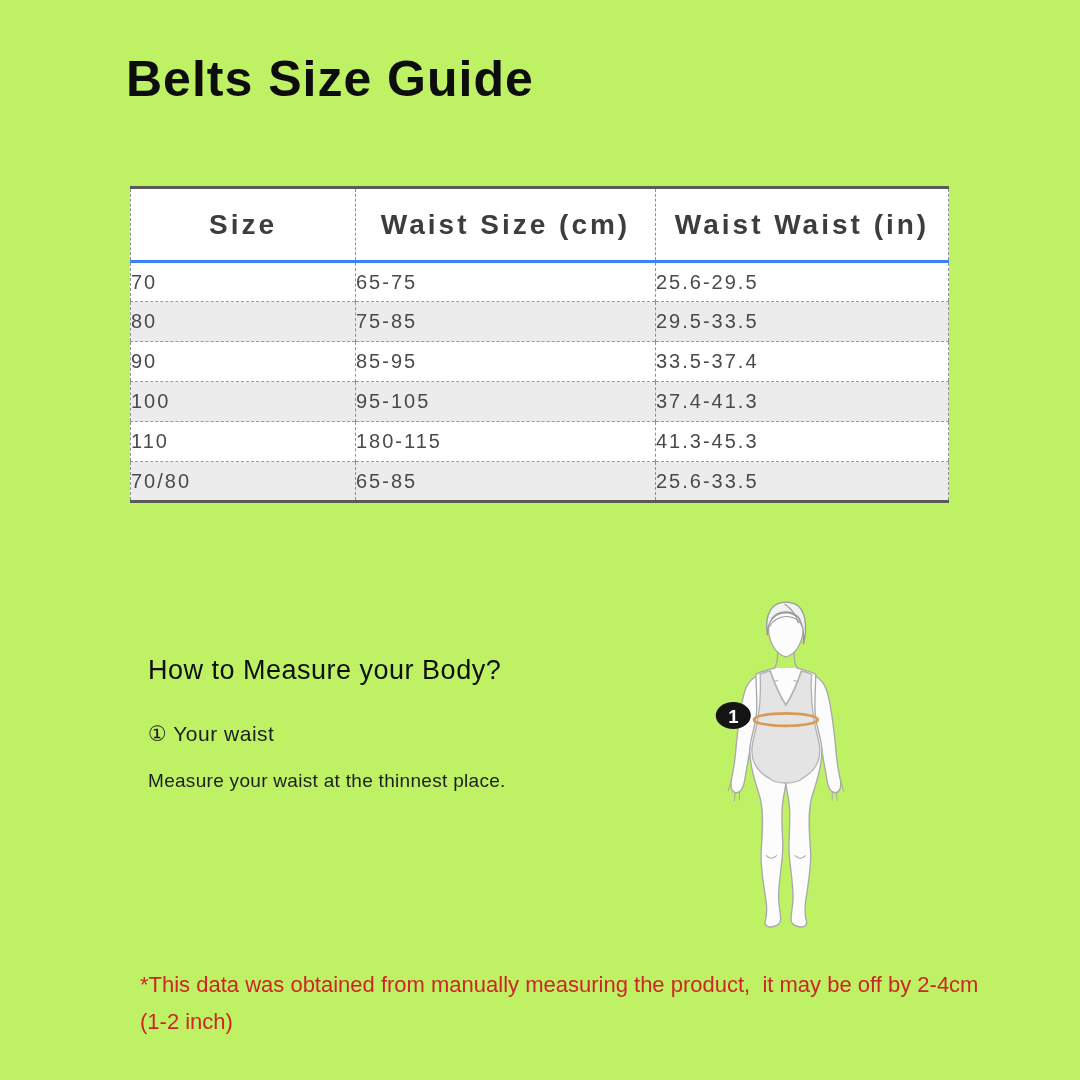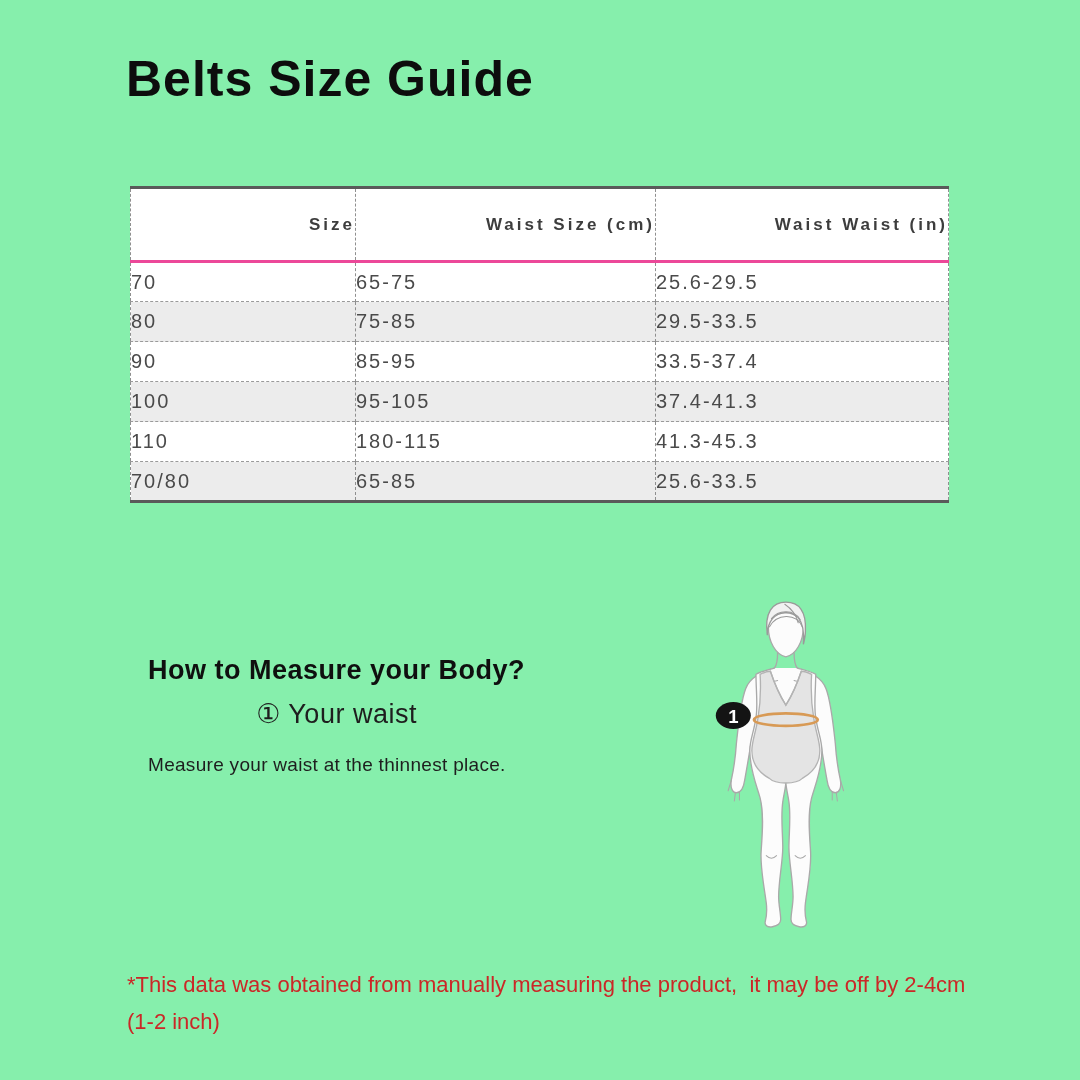--- a/index.html
+++ b/index.html
@@ -4,21 +4,21 @@
 <style>
   * { margin: 0; padding: 0; box-sizing: border-box; }
   html, body { background: #ffffff; }
   body { font-family: "Liberation Sans", "DejaVu Sans", sans-serif; }
 
   .page {
     position: relative;
     width: 1080px;
     height: 1080px;
     margin: 0 auto;
-    background: #86efac;
+    background: #bef264;
     overflow: hidden;
   }
 
   .page-title {
     position: absolute;
     left: 126px;
     top: 50px;
     font-size: 50px;
     font-weight: 800;
     letter-spacing: 1px;
@@ -37,73 +37,72 @@
     border-right: 1px dashed #8f8f8f;
     border-top: 3px solid #5a5a5a;
     border-bottom: 3px solid #5a5a5a;
   }
   table.size-table col.c-size { width: 225px; }
   table.size-table col.c-cm   { width: 300px; }
   table.size-table col.c-in   { width: 293px; }
 
   table.size-table th {
     height: 74px;
-    font-size: 17px;
+    font-size: 28px;
     font-weight: bold;
     letter-spacing: 3px;
     color: #3d3d3d;
-    text-align: right;
+    text-align: center;
     vertical-align: middle;
-    border-bottom: 3px solid #ec4899;
+    border-bottom: 3px solid #3b82f6;
     background: #ffffff;
   }
   table.size-table td {
     height: 40px;
     font-size: 20px;
     letter-spacing: 2px;
     color: #4a4a4a;
     vertical-align: middle;
   }
   table.size-table th + th,
   table.size-table td + td { border-left: 1px dashed #8f8f8f; }
   table.size-table tbody tr + tr td { border-top: 1px dashed #9a9a9a; }
   table.size-table tbody tr:nth-child(even) td { background: #ececec; }
 
   .measure-text { position: absolute; left: 148px; top: 655px; }
   .measure-heading {
     font-size: 27px;
-    font-weight: bold;
+    font-weight: normal;
     color: #0f0f0f;
     letter-spacing: 0.5px;
   }
   .measure-step {
-    margin-top: 12px;
-    font-size: 27px;
+    margin-top: 36px;
+    font-size: 21px;
     color: #1e1e1e;
     letter-spacing: 0.5px;
-    text-align: center;
   }
   .measure-instruction {
     margin-top: 24px;
     font-size: 19px;
     color: #1e1e1e;
     letter-spacing: 0.3px;
   }
 
   .body-figure {
     position: absolute;
     left: 695px;
     top: 596px;
     width: 260px;
     height: 340px;
   }
 
   .disclaimer {
     position: absolute;
-    left: 127px;
+    left: 140px;
     top: 966px;
     width: 860px;
     font-size: 22px;
     line-height: 1.7;
     color: #cb2727;
     white-space: pre-wrap;
   }
 </style>
 </head>
 <body>

